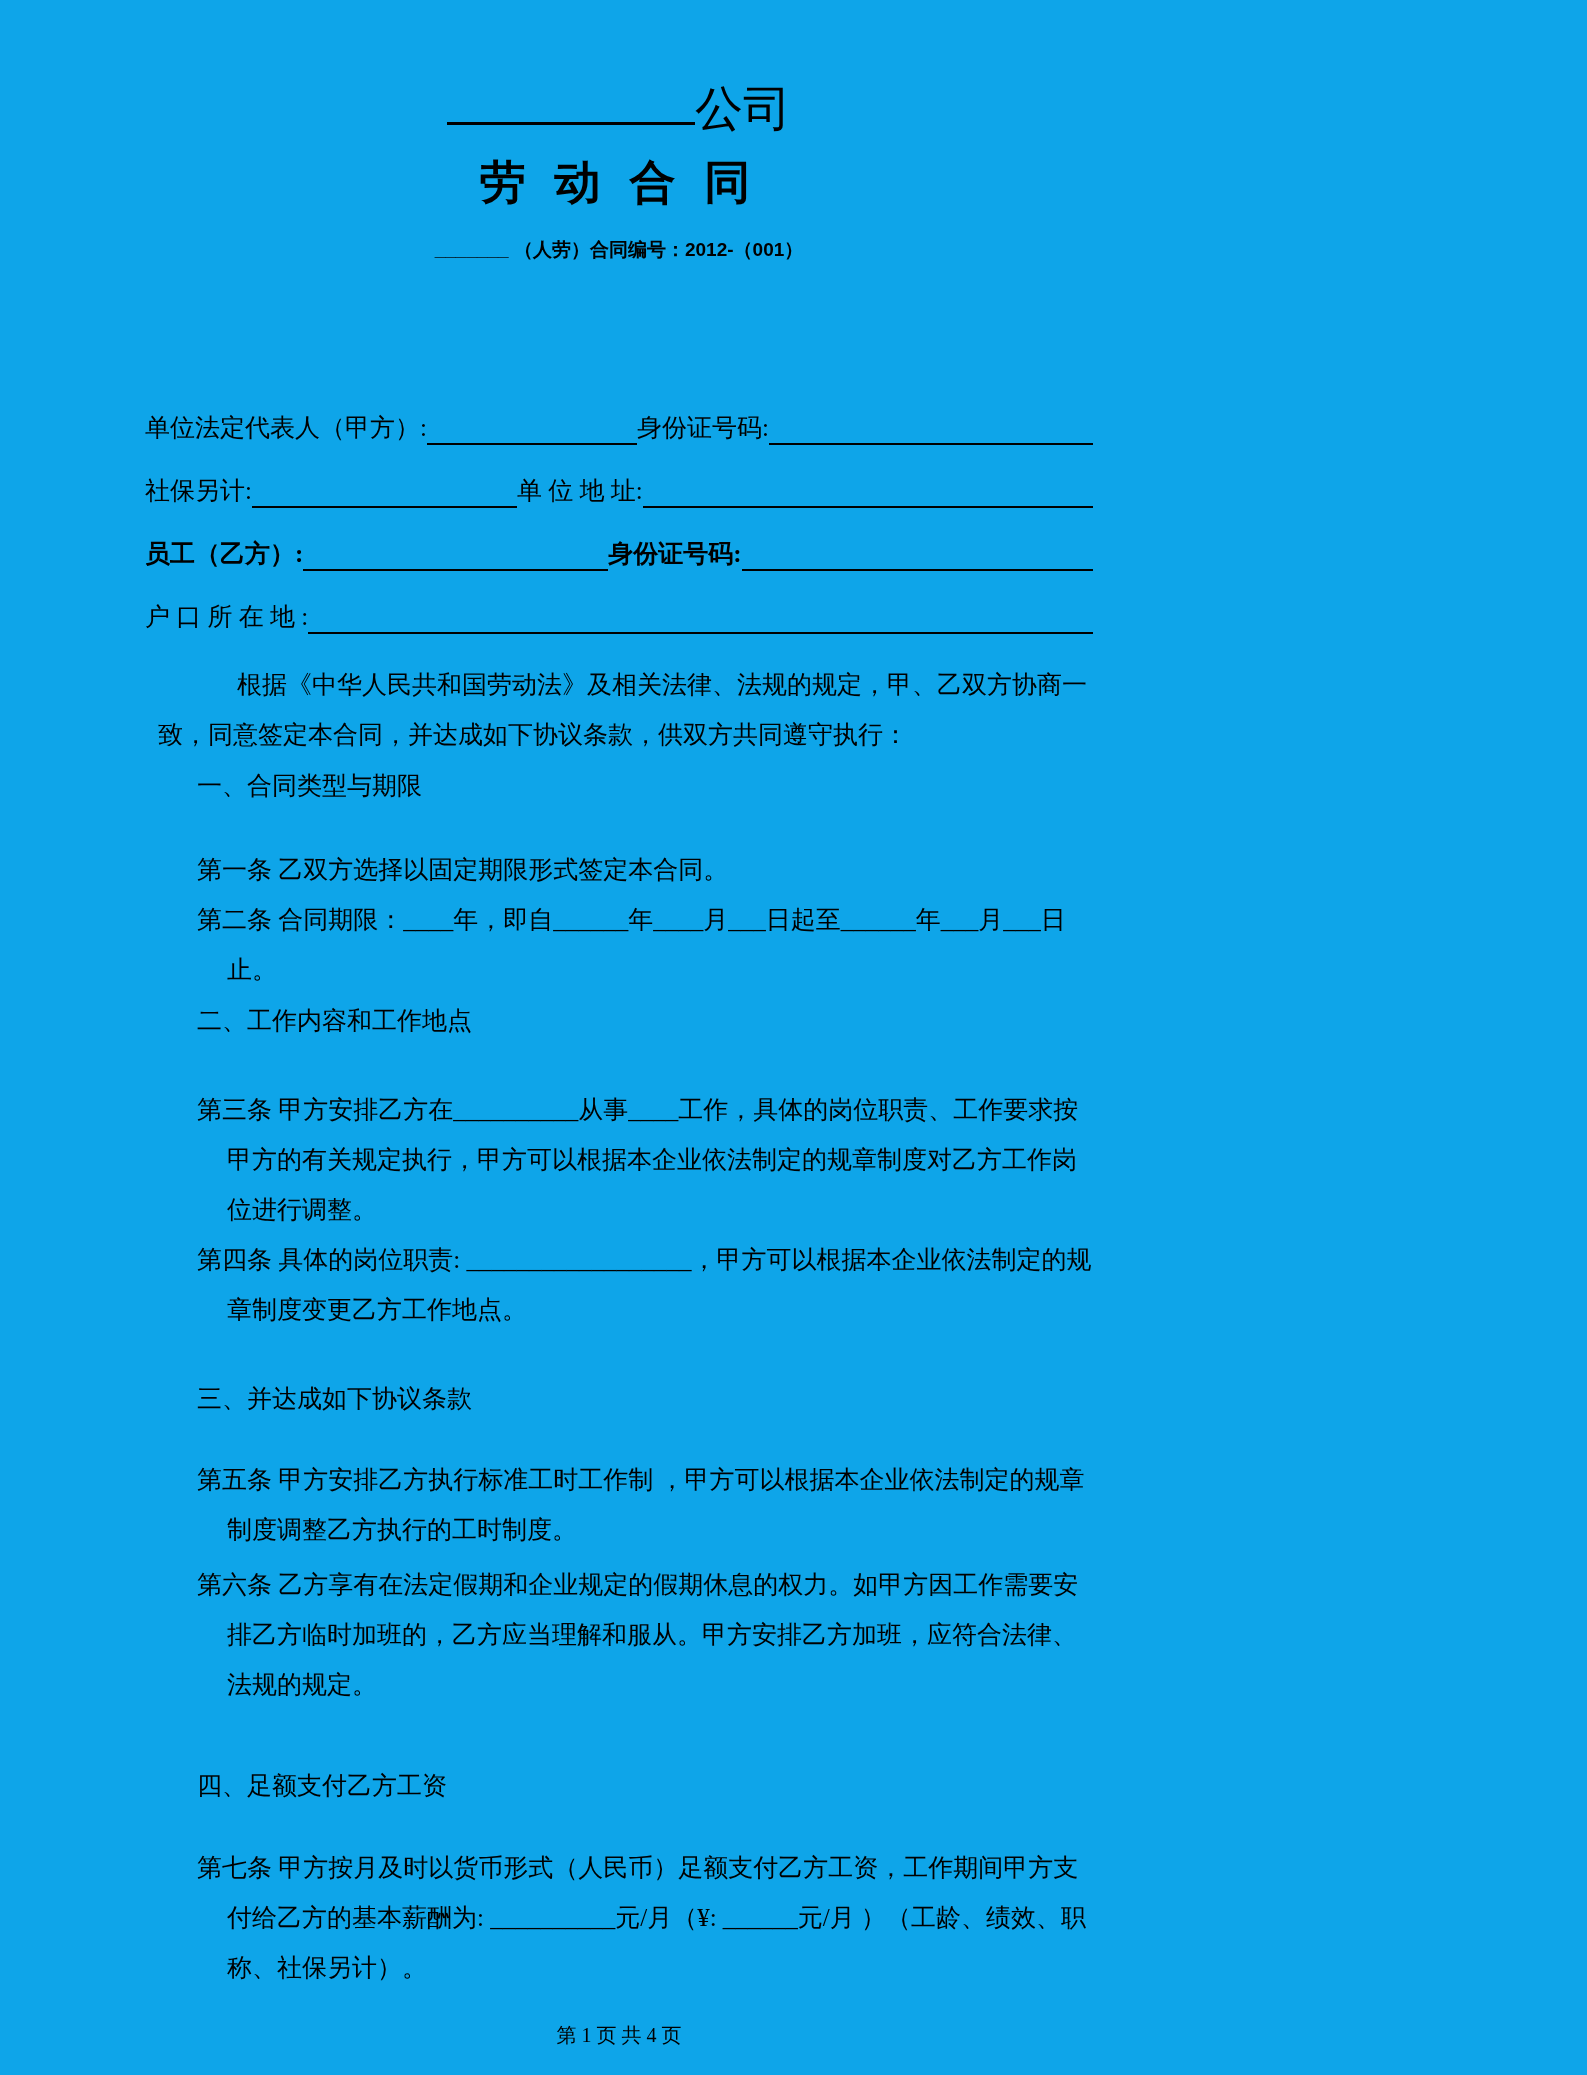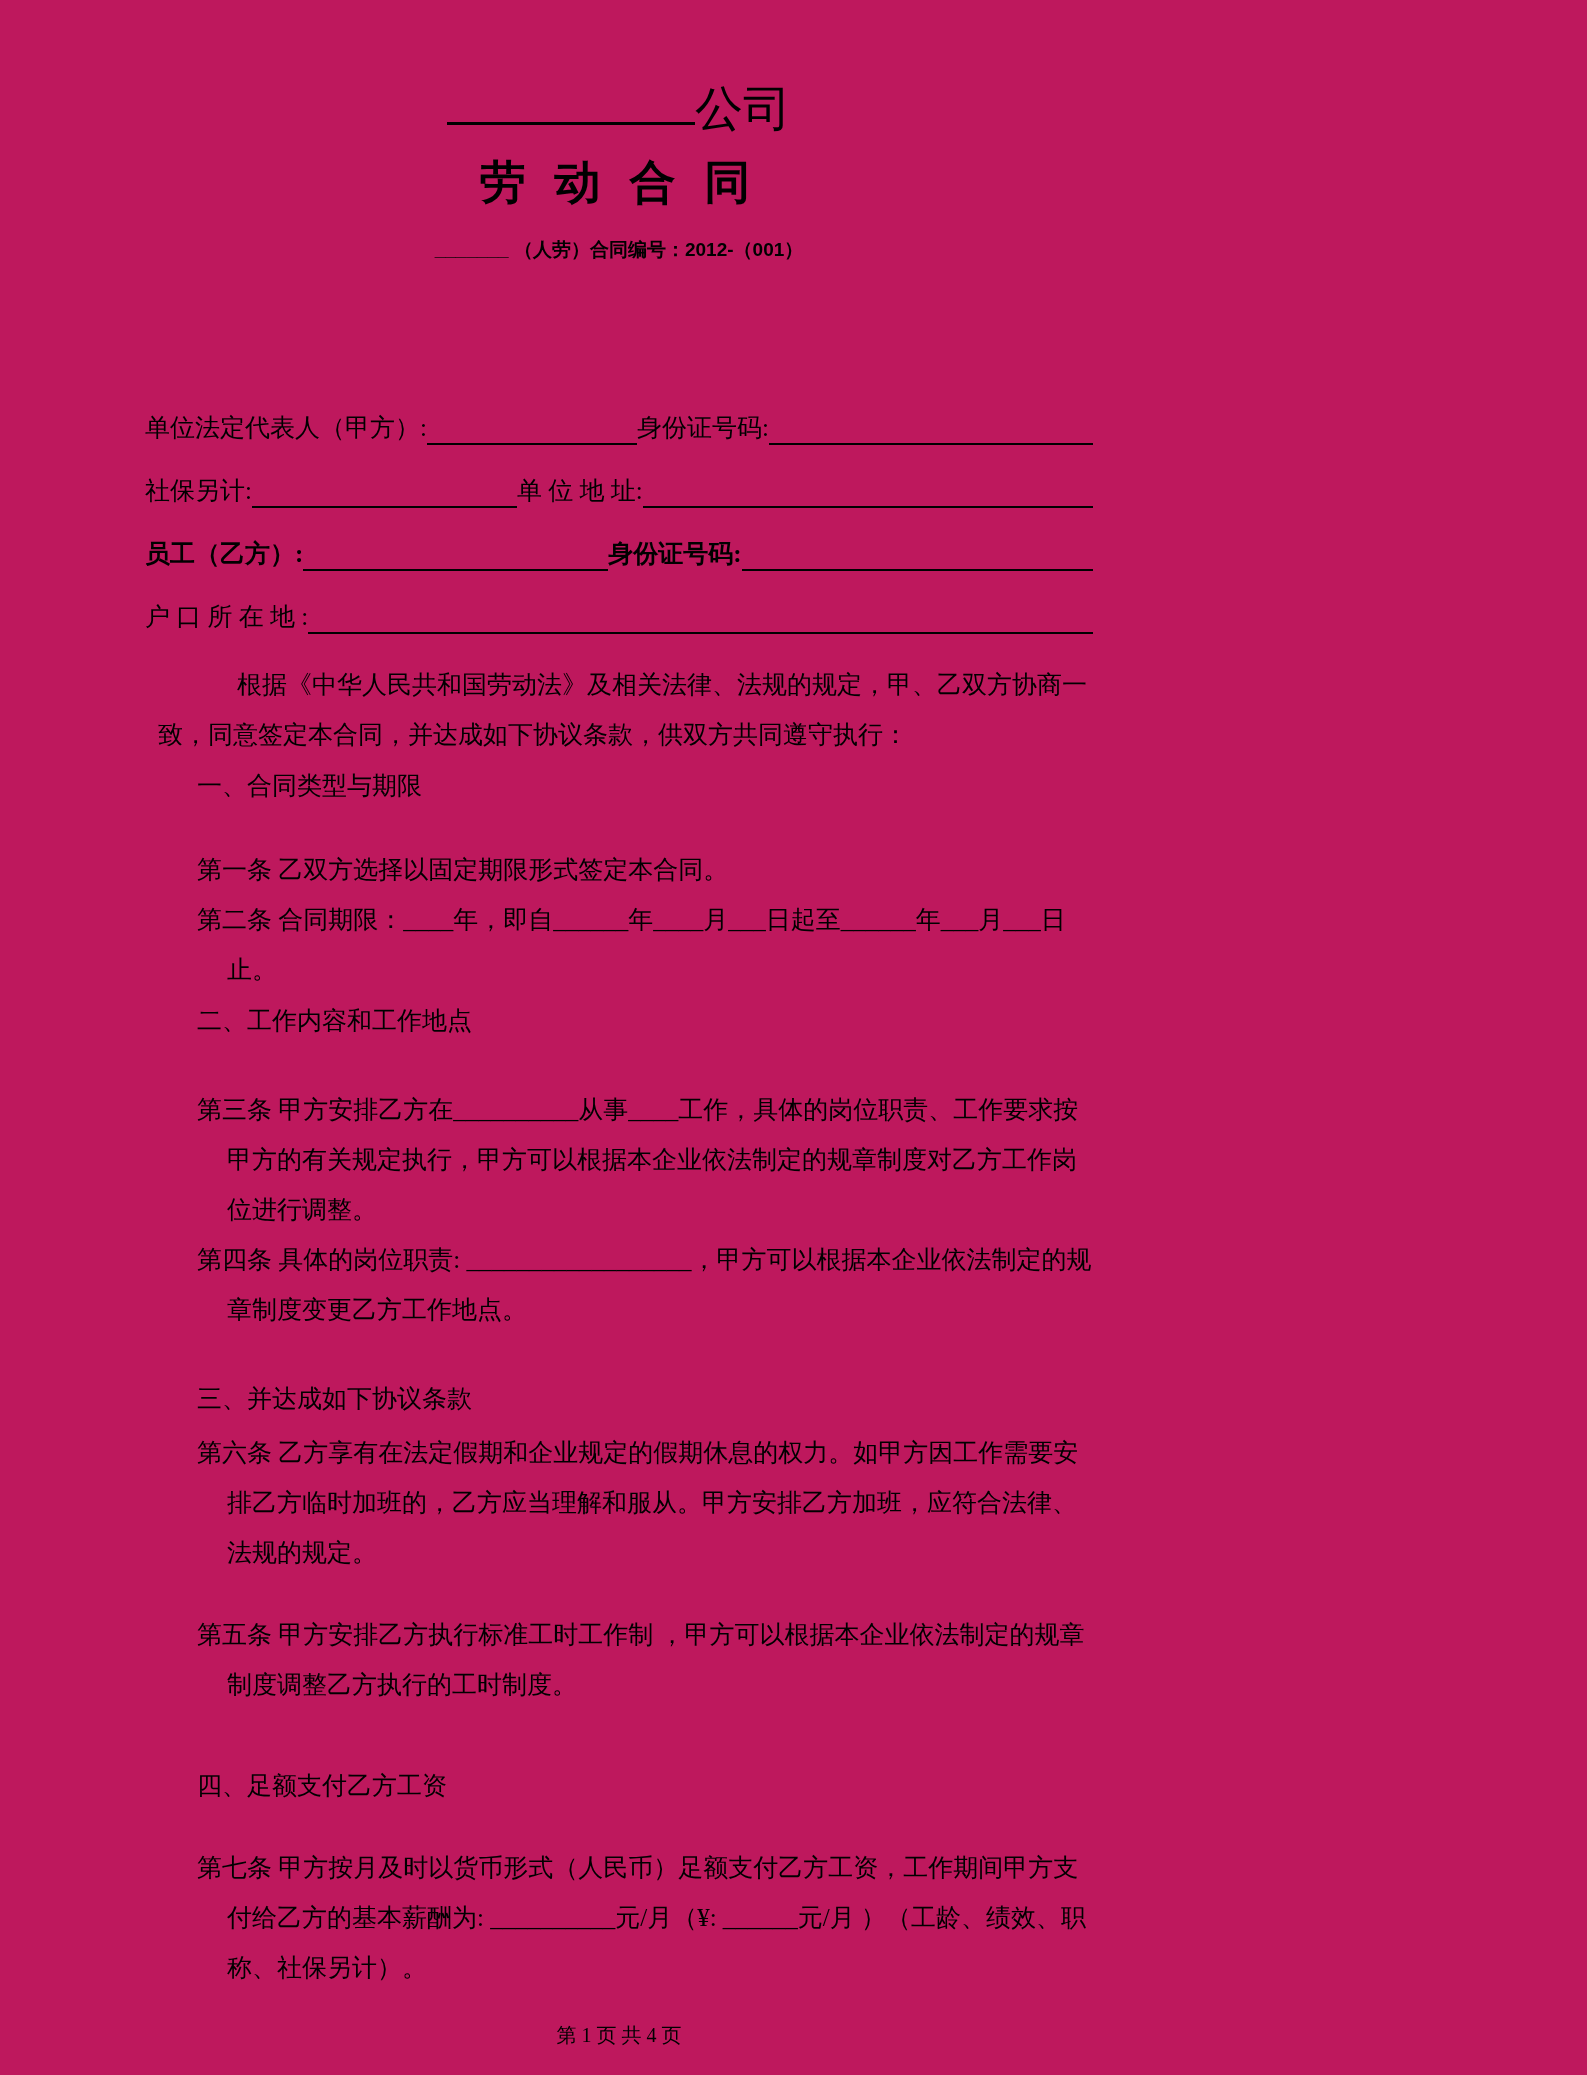--- a/index.html
+++ b/index.html
@@ -4,21 +4,21 @@
 <style>
   html, body {
     margin: 0;
     padding: 0;
     background: #ffffff;
   }
   .page {
     position: relative;
     width: 1587px;
     height: 2075px;
-    background: #be185d;
+    background: #0ea5e9;
     color: #000000;
     font-family: "Liberation Serif", "DejaVu Serif", serif;
     overflow: hidden;
   }
   .content {
     position: absolute;
     left: 145px;
     top: 78px;
     width: 948px;
   }
@@ -168,22 +168,22 @@
       <div class="article mt35">第一条 乙双方选择以固定期限形式签定本合同。</div>
       <div class="article">第二条 合同期限：____年，即自______年____月___日起至______年___月___日止。</div>
 
       <div class="section-heading">二、工作内容和工作地点</div>
 
       <div class="article mt40">第三条 甲方安排乙方在__________从事____工作，具体的岗位职责、工作要求按甲方的有关规定执行，甲方可以根据本企业依法制定的规章制度对乙方工作岗位进行调整。</div>
       <div class="article">第四条 具体的岗位职责: __________________，甲方可以根据本企业依法制定的规章制度变更乙方工作地点。</div>
 
       <div class="section-heading mt38">三、并达成如下协议条款</div>
 
+      <div class="article mt32">第五条 甲方安排乙方执行标准工时工作制 ，甲方可以根据本企业依法制定的规章制度调整乙方执行的工时制度。</div>
       <div class="article mt5">第六条 乙方享有在法定假期和企业规定的假期休息的权力。如甲方因工作需要安排乙方临时加班的，乙方应当理解和服从。甲方安排乙方加班，应符合法律、法规的规定。</div>
-      <div class="article mt32">第五条 甲方安排乙方执行标准工时工作制 ，甲方可以根据本企业依法制定的规章制度调整乙方执行的工时制度。</div>
 
       <div class="section-heading mt50">四、足额支付乙方工资</div>
 
       <div class="article mt33">第七条 甲方按月及时以货币形式（人民币）足额支付乙方工资，工作期间甲方支付给乙方的基本薪酬为: __________元/月（¥: ______元/月 ）（工龄、绩效、职称、社保另计）。</div>
 
     </div>
   </div>
 
   <div class="footer">第 1 页 共 4 页</div>
 </div>

